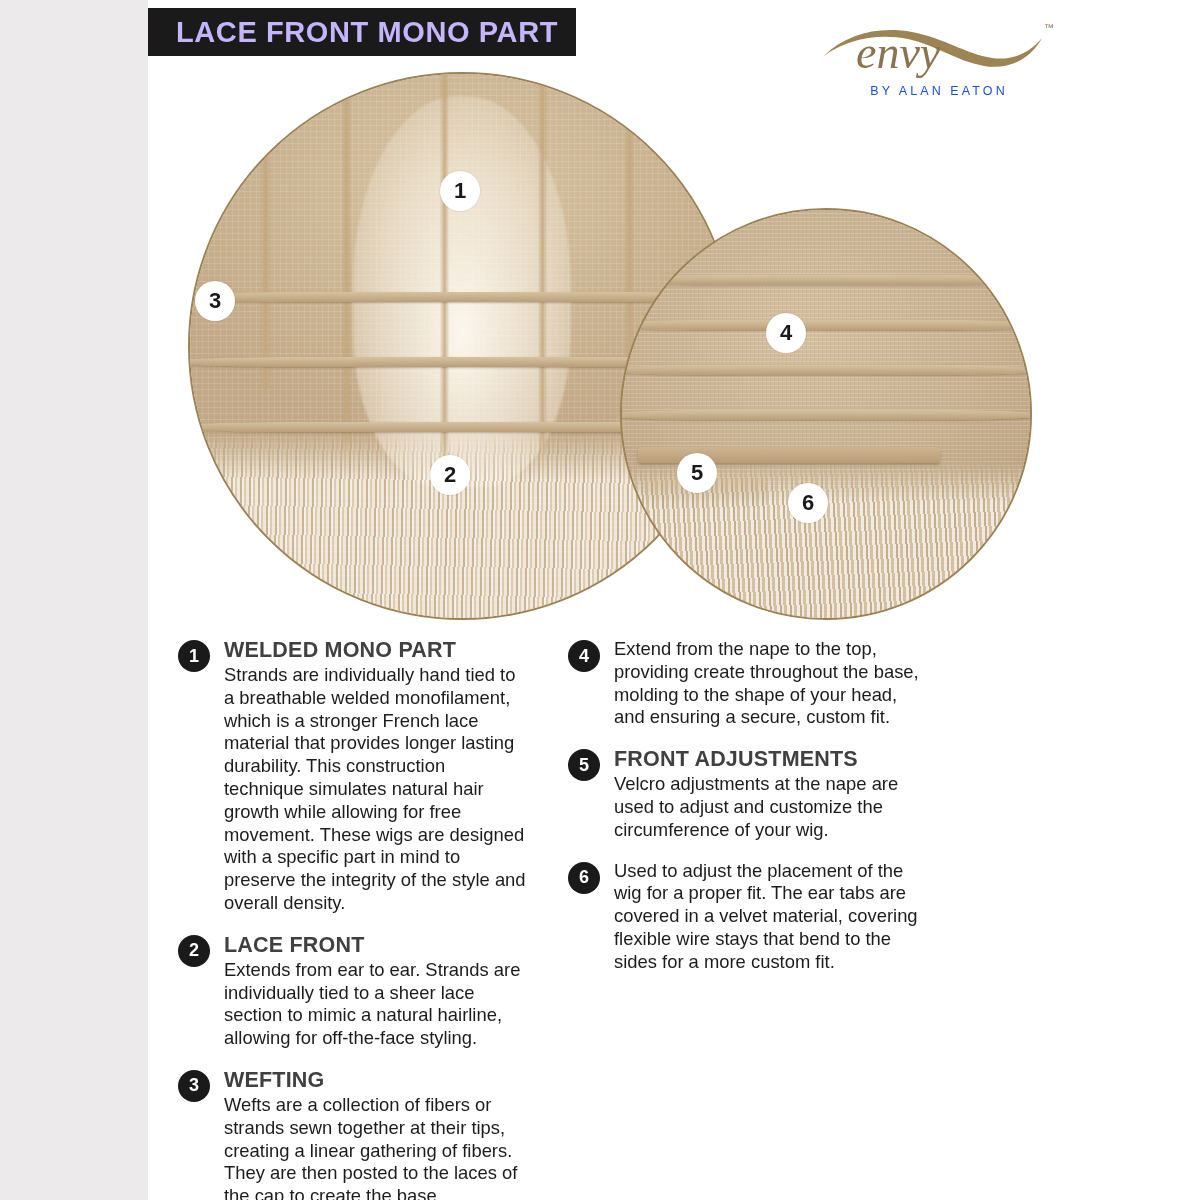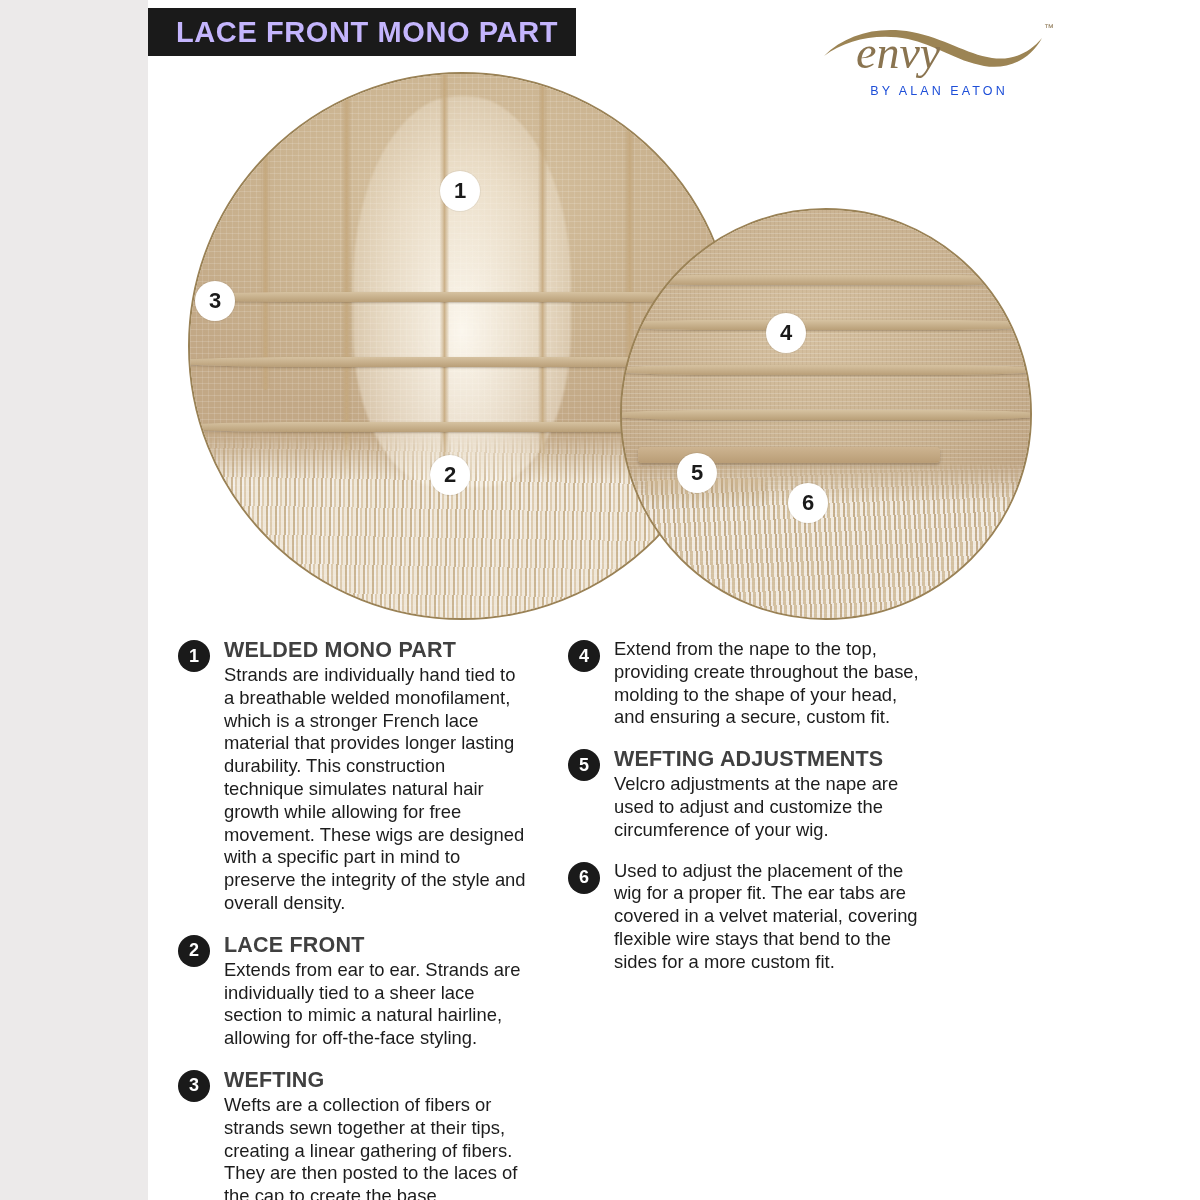--- a/index.html
+++ b/index.html
@@ -382,21 +382,21 @@
 
     <div class="legend-col right">
 
       <div class="entry">
         <div class="num">4</div>
         <p>Extend from the nape to the top, providing create throughout the base, molding to the shape of your head, and ensuring a secure, custom fit.</p>
       </div>
 
       <div class="entry">
         <div class="num">5</div>
-        <h3>WEFTING ADJUSTMENTS</h3>
+        <h3>FRONT ADJUSTMENTS</h3>
         <p>Velcro adjustments at the nape are used to adjust and customize the circumference of your wig.</p>
       </div>
 
       <div class="entry">
         <div class="num">6</div>
         <p>Used to adjust the placement of the wig for a proper fit. The ear tabs are covered in a velvet material, covering flexible wire stays that bend to the sides for a more custom fit.</p>
       </div>
 
     </div>
 

